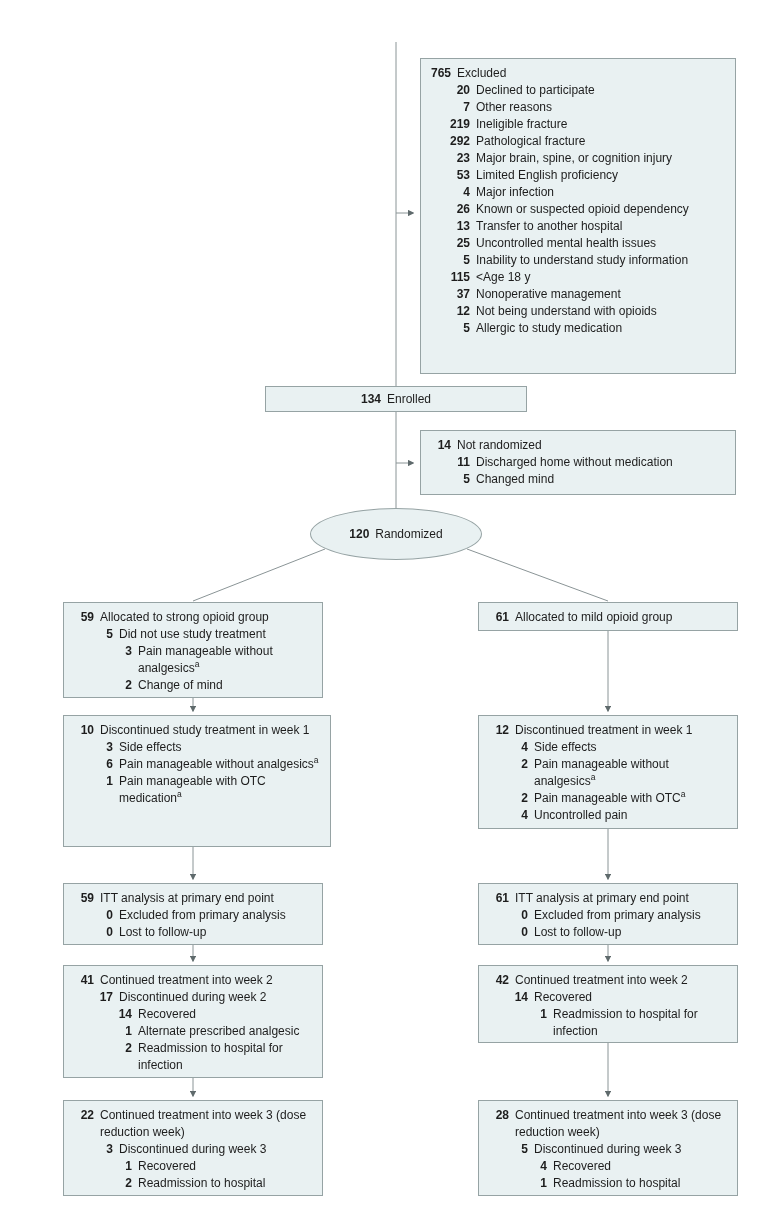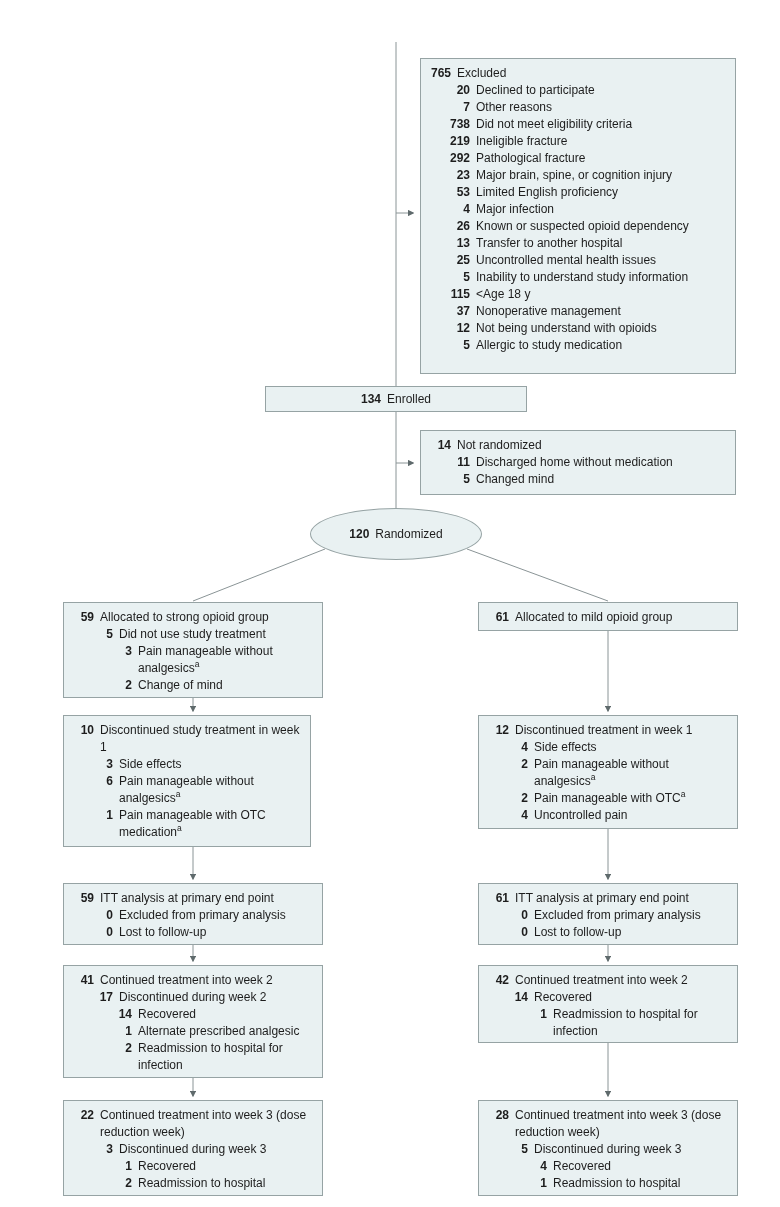--- a/index.html
+++ b/index.html
@@ -59,24 +59,20 @@
       </div>
       <div class="row lvl1">
         <span class="num">20</span>
         <span class="txt">Declined to participate</span>
       </div>
       <div class="row lvl1">
         <span class="num">7</span>
         <span class="txt">Other reasons</span>
       </div>
       <div class="row lvl1">
-        <span class="num">738</span>
-        <span class="txt">Did not meet eligibility criteria</span>
-      </div>
-      <div class="row lvl1">
         <span class="num">219</span>
         <span class="txt">Ineligible fracture</span>
       </div>
       <div class="row lvl1">
         <span class="num">292</span>
         <span class="txt">Pathological fracture</span>
       </div>
       <div class="row lvl1">
         <span class="num">23</span>
         <span class="txt">Major brain, spine, or cognition injury</span>
@@ -164,21 +160,21 @@
       <div class="row lvl2">
         <span class="num">3</span>
         <span class="txt">Pain manageable without analgesics<sup>a</sup></span>
       </div>
       <div class="row lvl2">
         <span class="num">2</span>
         <span class="txt">Change of mind</span>
       </div>
     </div>
 
-  <div class="node" style="left:63px;top:715px;width:248px;height:132px;">
+  <div class="node" style="left:63px;top:715px;width:268px;height:132px;">
       <div class="row lvl0">
         <span class="num">10</span>
         <span class="txt">Discontinued study treatment in week 1</span>
       </div>
       <div class="row lvl1">
         <span class="num">3</span>
         <span class="txt">Side effects</span>
       </div>
       <div class="row lvl1">
         <span class="num">6</span>

